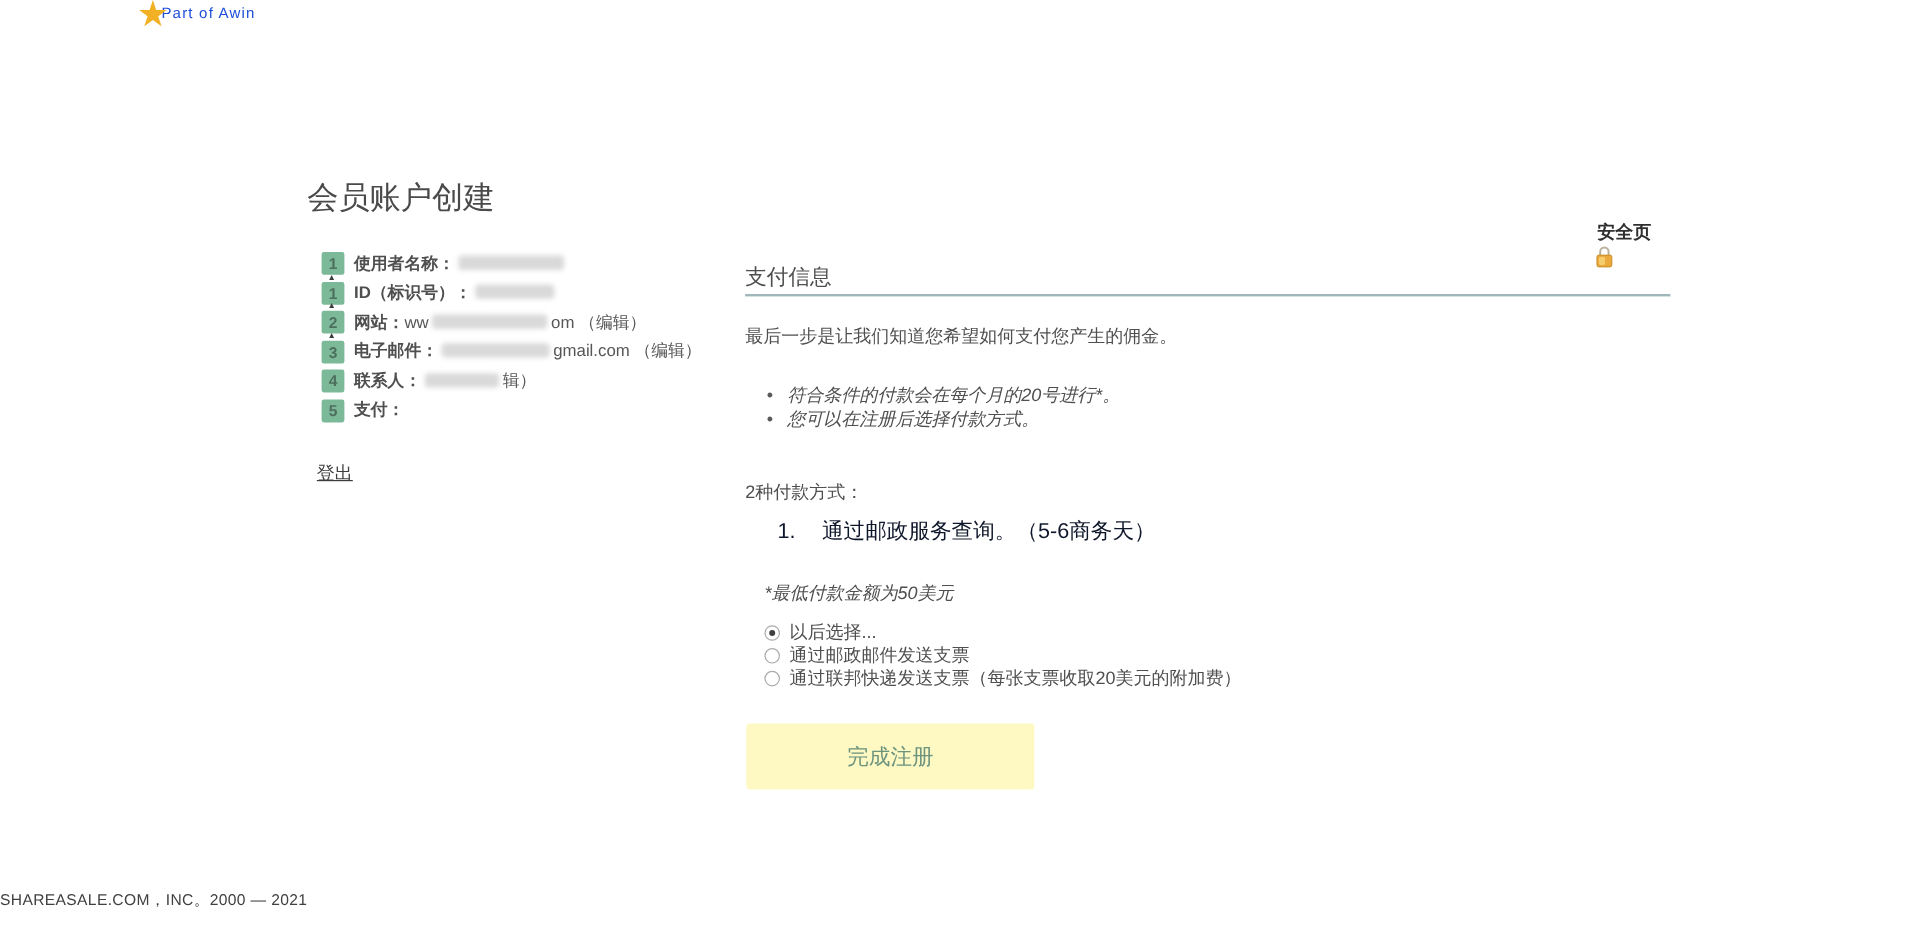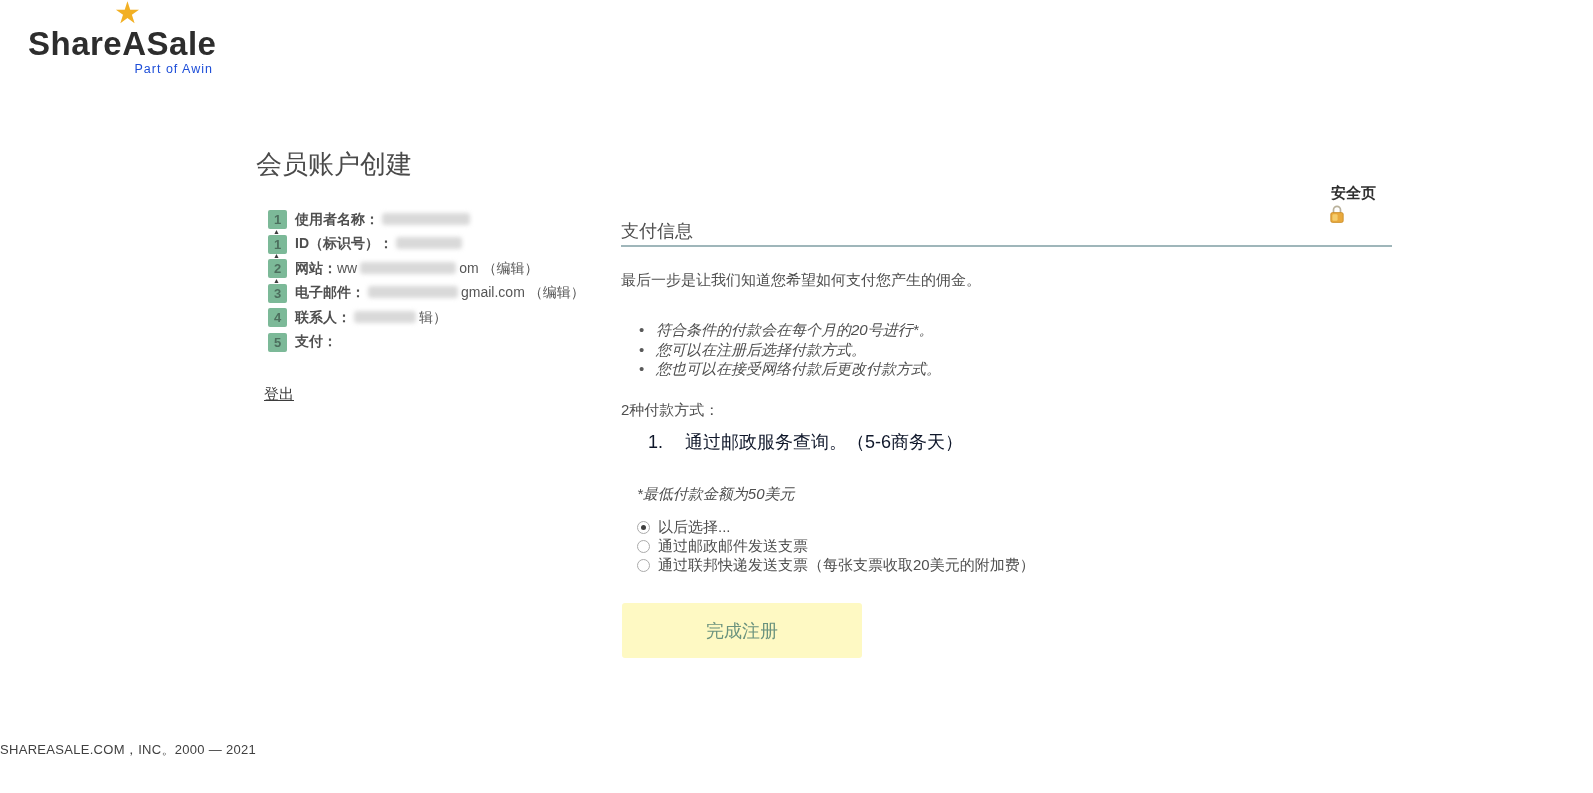--- a/index.html
+++ b/index.html
@@ -115,21 +115,20 @@
     text-align:left; font-size:13px; color:#404040; letter-spacing:.3px;
   }
 </style>
 </head>
 <body>
 
 <div class="page">
 
   <div class="logo">
     <span class="logo-star">★</span>
-    <div class="logo-brand">ShareASale</div>
     <div class="logo-tagline">Part of Awin</div>
   </div>
 
   <h1 class="page-title">会员账户创建</h1>
 
   <div class="steps">
     <div class="step-row">
       <span class="badge">1</span>
       <span class="step-text"><span class="step-label">使用者名称：</span><span class="redact" style="width:88px"></span></span>
     </div>
@@ -169,21 +168,20 @@
     </svg>
   </div>
 
   <div class="section-title">支付信息</div>
   <div class="divider"></div>
   <p class="intro">最后一步是让我们知道您希望如何支付您产生的佣金。</p>
 
   <ul class="bullets">
     <li>符合条件的付款会在每个月的20号进行*。</li>
     <li>您可以在注册后选择付款方式。</li>
-    <li>您也可以在接受网络付款后更改付款方式。</li>
   </ul>
 
   <div class="methods-heading">2种付款方式：</div>
   <ol class="methods">
     <li><span class="num">1.</span><span>通过邮政服务查询。（5-6商务天）</span></li>
   </ol>
 
   <div class="note">*最低付款金额为50美元</div>
 
   <div class="options">

